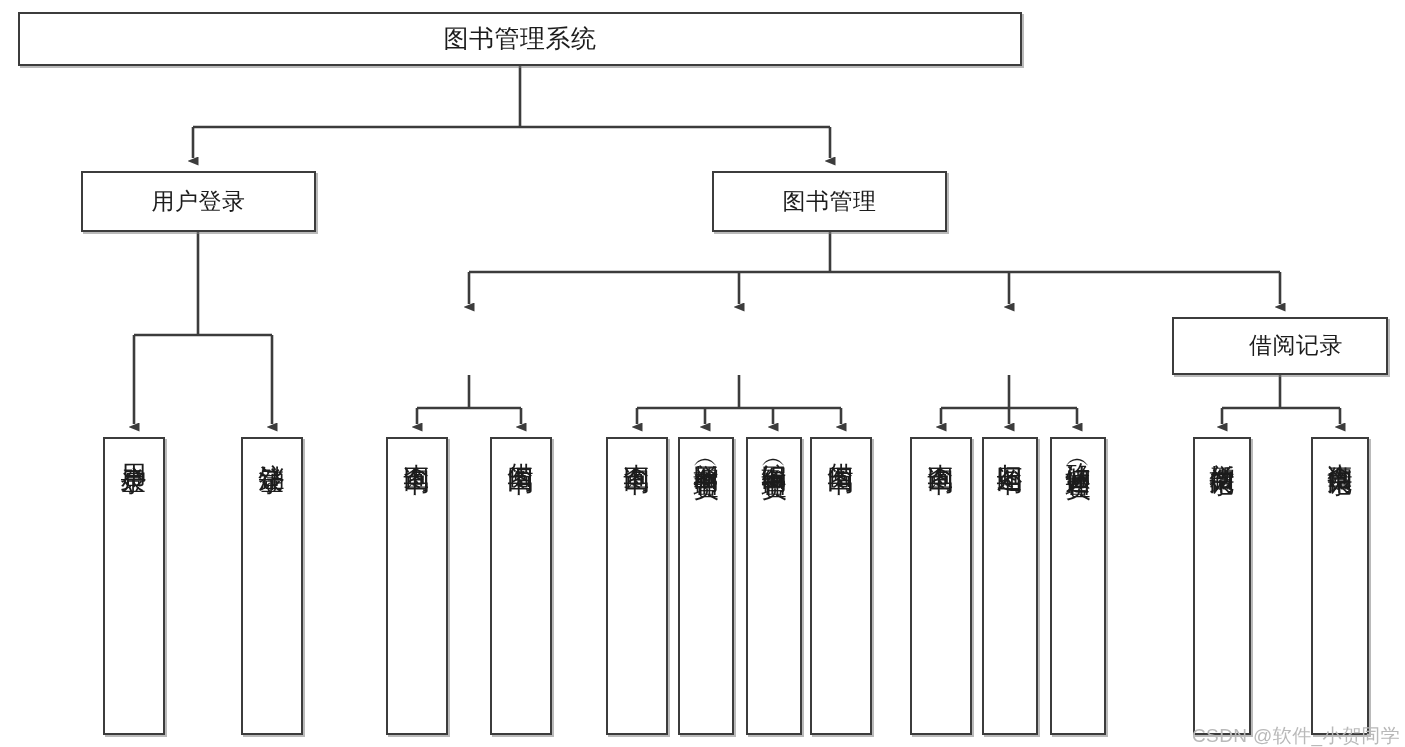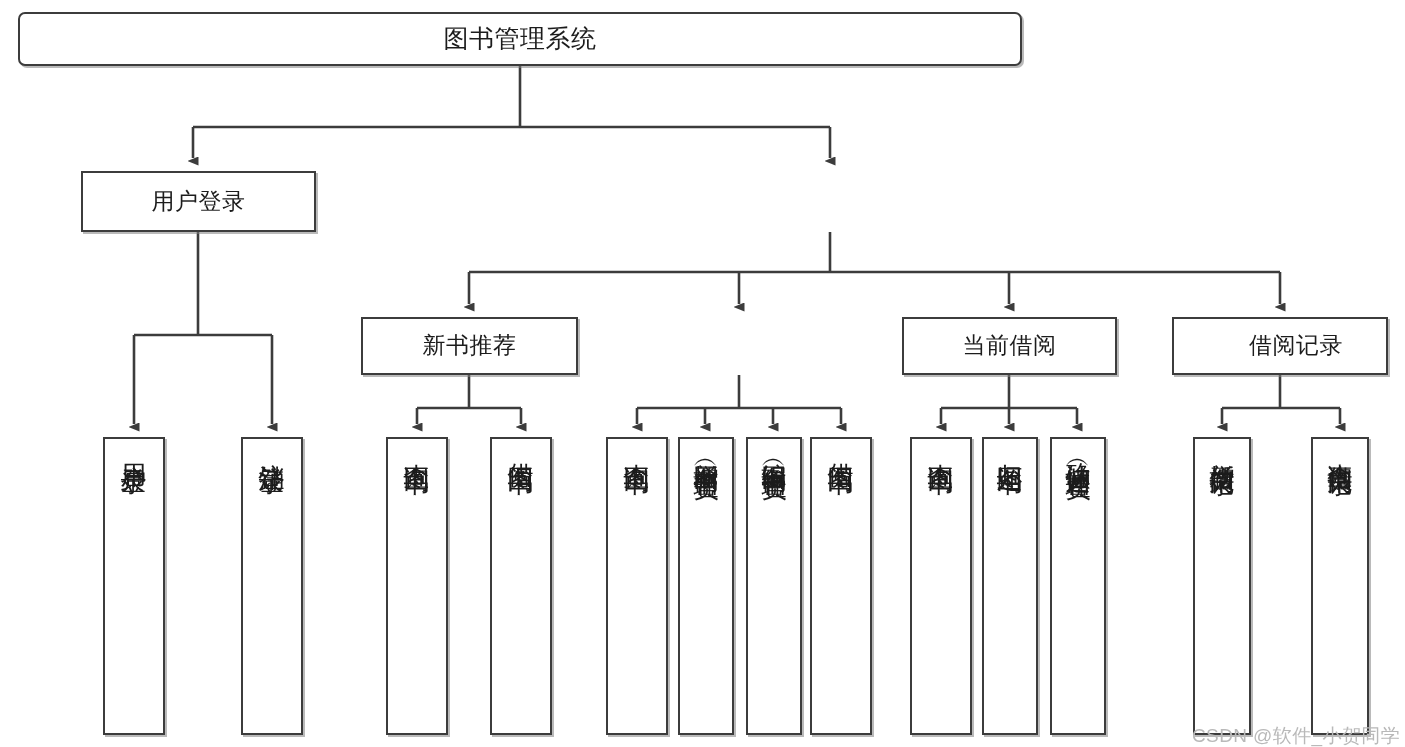--- a/index.html
+++ b/index.html
@@ -125,34 +125,31 @@
       <path d="M1009,408 L1009,424" marker-end="url(#arrow)"></path>
       <path d="M1077,408 L1077,424" marker-end="url(#arrow)"></path>
 
       <path d="M1280,375 L1280,408"></path>
       <path d="M1222,408 L1340,408"></path>
       <path d="M1222,408 L1222,424" marker-end="url(#arrow)"></path>
       <path d="M1340,408 L1340,424" marker-end="url(#arrow)"></path>
     </g>
   </svg>
 
-  <div class="node horiz root" style="left:18px; top:12px; width:1004px; height:54px;border-radius:7px;">
+  <div class="node horiz root" style="left:18px; top:12px; width:1004px; height:54px;">
     <span class="label">图书管理系统</span>
   </div>
 
   <div class="node horiz" style="left:81px; top:171px; width:235px; height:61px;">
     <span class="label">用户登录</span>
   </div>
+  <div class="node horiz" style="left:712px; top:171px; width:235px; height:61px;">
+    <span class="label">图书管理</span>
+  </div>
 
-  <div class="node horiz" style="left:361px; top:317px; width:217px; height:58px;">
-    <span class="label">新书推荐</span>
-  </div>
-  <div class="node horiz" style="left:902px; top:317px; width:215px; height:58px;">
-    <span class="label">当前借阅</span>
-  </div>
   <div class="node horiz" style="left:1172px; top:317px; width:216px; height:58px;padding-left:32px;">
     <span class="label">借阅记录</span>
   </div>
 
   <div class="node vert" style="left:103px; top:437px; width:62px; height:298px;">
     <span class="label">用户登录</span>
   </div>
   <div class="node vert" style="left:241px; top:437px; width:62px; height:298px;">
     <span class="label">注销登录</span>
   </div>

